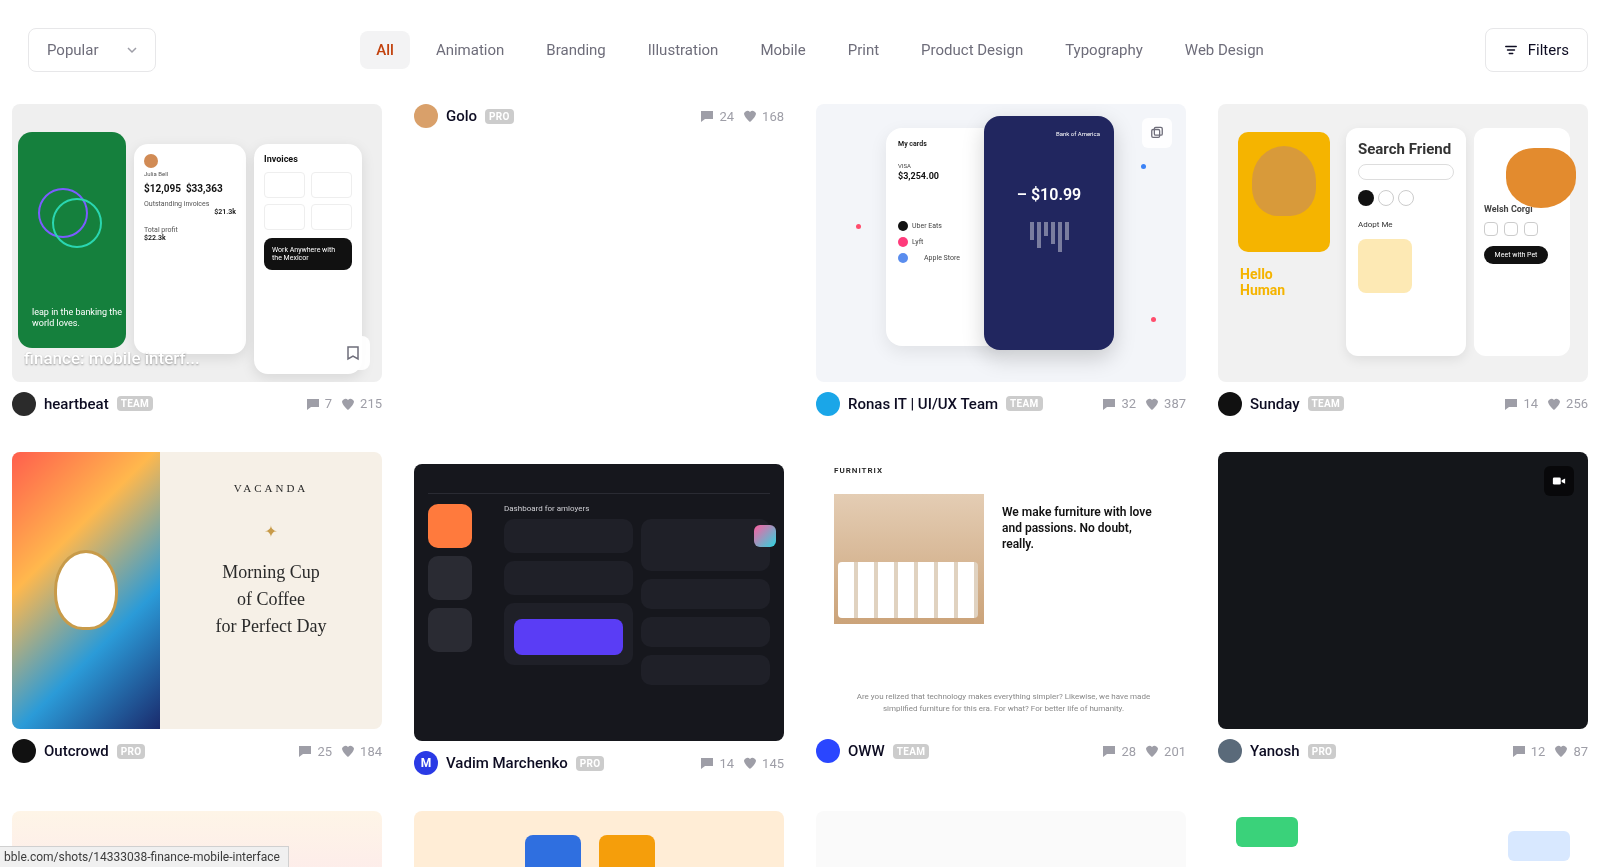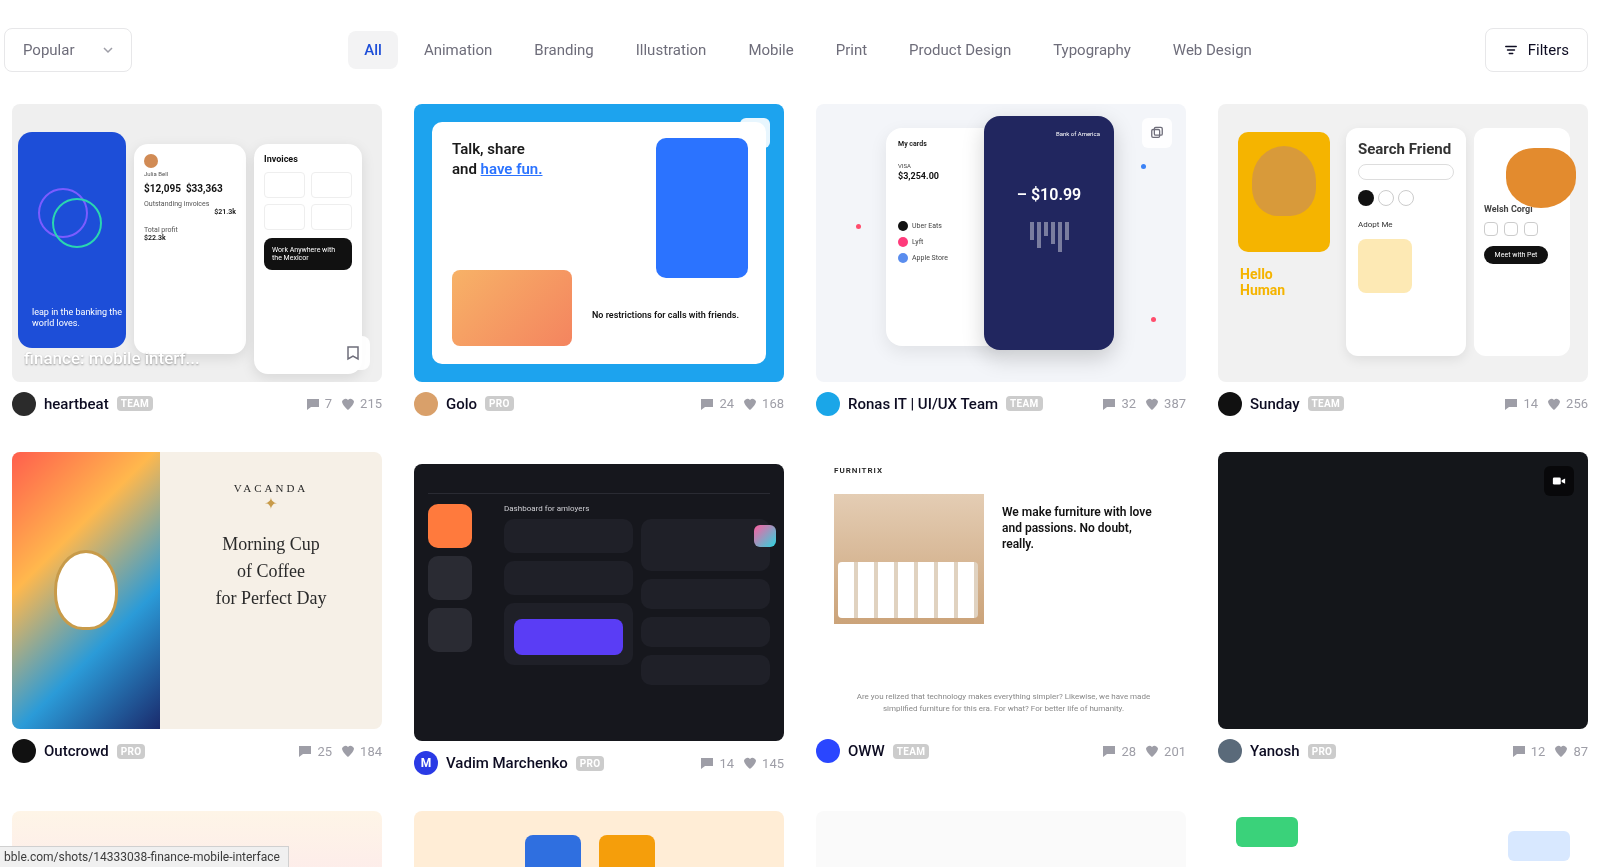--- a/index.html
+++ b/index.html
@@ -6,21 +6,21 @@
   body {
     font-family: -apple-system, BlinkMacSystemFont, "Segoe UI", Roboto, Helvetica, Arial, sans-serif;
     background: #ffffff;
     color: #0d0c22;
     width: 1600px;
     overflow-x: hidden;
   }
   .topbar {
     display: flex;
     align-items: center;
-    padding: 28px 12px 20px 4px;
+    padding: 28px 12px 20px 28px;
     gap: 25px;
   }
   .dropdown {
     border: 1px solid #e7e7e9;
     border-radius: 8px;
     padding: 12px 18px;
     display: flex;
     align-items: center;
     gap: 28px;
     font-size: 15px;
@@ -38,21 +38,21 @@
   .cat-item {
     padding: 10px 16px;
     border-radius: 8px;
     font-size: 15px;
     color: #6e6d7a;
     cursor: pointer;
     white-space: nowrap;
   }
   .cat-item.active {
     background: #f3f3f4;
-    color: #1d4ed8;
+    color: #c2410c;
     font-weight: 500;
   }
   .filters-btn {
     border: 1px solid #e7e7e9;
     border-radius: 8px;
     padding: 12px 18px;
     display: flex;
     align-items: center;
     gap: 10px;
     font-size: 15px;
@@ -166,21 +166,21 @@
     border: 1px solid #d0d0d0;
     border-left: none;
     border-bottom: none;
     font-size: 12px;
     color: #3c3c3c;
     padding: 3px 8px 3px 4px;
   }
 
   
   .t1 { background:#efefef; position:relative; }
-  .t1 .p1{position:absolute;left:6px;top:28px;width:108px;height:216px;background:#1d4ed8;border-radius:14px;padding:14px 10px;color:#fff;font-size:8px;}
+  .t1 .p1{position:absolute;left:6px;top:28px;width:108px;height:216px;background:#15803d;border-radius:14px;padding:14px 10px;color:#fff;font-size:8px;}
   .t1 .ring{position:absolute;left:20px;top:56px;width:50px;height:50px;border:2px solid #7b5cff;border-radius:50%;}
   .t1 .ring2{position:absolute;left:34px;top:66px;width:50px;height:50px;border:2px solid #2ad6b0;border-radius:50%;}
   .t1 .txt{position:absolute;left:14px;bottom:18px;font-size:9px;line-height:1.3;}
   .t1 .p2{position:absolute;left:122px;top:40px;width:112px;height:210px;background:#fff;border-radius:14px;box-shadow:0 4px 14px rgba(0,0,0,.1);padding:10px;font-size:7px;color:#555;}
   .t1 .p2 b{font-size:10px;color:#111;display:block;margin:6px 0;}
   .t1 .p3{position:absolute;left:242px;top:40px;width:108px;height:230px;background:#fff;border-radius:14px;box-shadow:0 4px 14px rgba(0,0,0,.1);padding:10px;font-size:7px;color:#555;}
   .t1 .p3 .dark{background:#111;color:#fff;border-radius:8px;padding:8px;margin-top:8px;font-size:7px;}
 
   .t2 { background:#1da3ee; padding:18px; }
   .t2 .panel{background:#fff;border-radius:10px;width:100%;height:100%;padding:18px 20px;position:relative;font-size:8px;color:#666;}
@@ -205,21 +205,21 @@
   .t4 .mid b{font-size:15px;}
   .t4 .dogsmall{width:54px;height:54px;background:#fde9b4;border-radius:8px;margin-top:10px;}
   .t4 .right{position:absolute;right:18px;top:24px;width:96px;height:228px;background:#fff;border-radius:12px;padding:10px;font-size:7px;color:#444;}
   .t4 .right .btn{background:#111;color:#fff;border-radius:14px;padding:5px 8px;margin-top:10px;font-size:7px;text-align:center;width:64px;}
   .t4 .corgi{position:absolute;right:-6px;top:20px;width:70px;height:60px;background:#e38b2e;border-radius:40% 40% 50% 50%;}
 
   .t5 { background:#f6f0e7;display:flex; }
   .t5 .left{width:40%;background:linear-gradient(135deg,#ff5e4d,#ffb84d,#2b9bd8,#1a2a6c);position:relative;}
   .t5 .medal{position:absolute;left:50%;top:50%;transform:translate(-50%,-50%);width:64px;height:80px;background:#fff;border-radius:50% 50% 45% 45%;border:3px solid #c89b4a;}
   .t5 .right{flex:1;padding:30px 20px;text-align:center;color:#2a2a2a;font-family:Georgia,serif;}
-  .t5 .right .brand{letter-spacing:3px;font-size:11px;}
+  .t5 .right .brand{letter-spacing:3px;font-size:11px;margin-bottom:28px;}
   .t5 .right h3{font-size:18px;line-height:1.5;font-weight:500;}
 
   .t6 { background:#16171d;position:relative;color:#cfcfd4;font-size:7px;margin-top:12px; }
   .t6 .tl{position:absolute;left:14px;top:14px;right:14px;height:16px;border-bottom:1px solid #2a2b33;}
   .t6 .side{position:absolute;left:14px;top:40px;width:64px;bottom:14px;}
   .t6 .sb{width:44px;height:44px;border-radius:10px;margin-bottom:8px;}
   .t6 .main{position:absolute;left:90px;top:40px;right:14px;}
   .t6 .card6{background:#1f2028;border-radius:10px;padding:10px;margin-bottom:8px;}
   .t6 .purple{background:#5a3df5;height:36px;border-radius:8px;margin-top:6px;}
 
@@ -329,34 +329,20 @@
       <div class="stat">
           <svg viewBox="0 0 16 16">
             <path d="M8 14S2 9 2 5.5A3.5 3.5 0 018 4a3.5 3.5 0 016 1.5C14 9 8 14 8 14z"></path>
           </svg>
           <span>215</span>
         </div>
     </div>
   </div>
 
   <div class="card">
-    <div class="thumb t2">
-      <div class="thumb-badge">
-          <svg width="14" height="14" viewBox="0 0 16 16">
-            <rect x="2" y="4" width="9" height="9" rx="1.5" fill="none" stroke="#6e6d7a" stroke-width="1.4"></rect>
-            <rect x="5" y="1.5" width="9" height="9" rx="1.5" fill="none" stroke="#6e6d7a" stroke-width="1.5"></rect>
-          </svg>
-        </div>
-      <div class="panel">
-        <h3><span>Talk, share</span><br><span>and </span><span class="blue">have fun.</span></h3>
-        <div class="rc"></div>
-        <div class="img"></div>
-        <div class="cap">No restrictions for calls with friends.</div>
-      </div>
-    </div>
     <div class="meta">
       <div class="avatar" style="background:#d9a06a;"></div>
       <span class="author">Golo</span>
       <span class="badge">PRO</span>
       <div class="spacer"></div>
       <div class="stat">
           <svg viewBox="0 0 16 16">
             <path d="M2 3h12v8H6l-4 3z"></path>
           </svg>
           <span>24</span>
@@ -383,21 +369,21 @@
         <div style="margin-top:14px;font-size:6px;">VISA</div>
         <div style="font-size:9px;font-weight:700;color:#111;margin-top:2px;">$3,254.00</div>
         <div style="margin-top:40px;display:flex;align-items:center;gap:4px;">
             <div style="width:10px;height:10px;border-radius:50%;background:#111;"></div>
             <span>Uber Eats</span>
           </div>
         <div style="margin-top:6px;display:flex;align-items:center;gap:4px;">
             <div style="width:10px;height:10px;border-radius:50%;background:#ff3b7b;"></div>
             <span>Lyft</span>
           </div>
-        <div style="margin-top:6px;display:flex;align-items:center;gap:4px;">
+        <div style="margin-top:6px;display:flex;align-items:center;gap:16px;">
             <div style="width:10px;height:10px;border-radius:50%;background:#5a8dee;"></div>
             <span>Apple Store</span>
           </div>
       </div>
       <div class="c2">
         <div style="text-align:right;font-size:6px;">Bank of America</div>
         <div class="amt">– $10.99</div>
         <div style="margin-top:18px;display:flex;gap:3px;justify-content:center;opacity:.4;">
           <div style="width:4px;height:18px;background:#fff;"></div>
             <div style="width:4px;height:26px;background:#fff;"></div>

